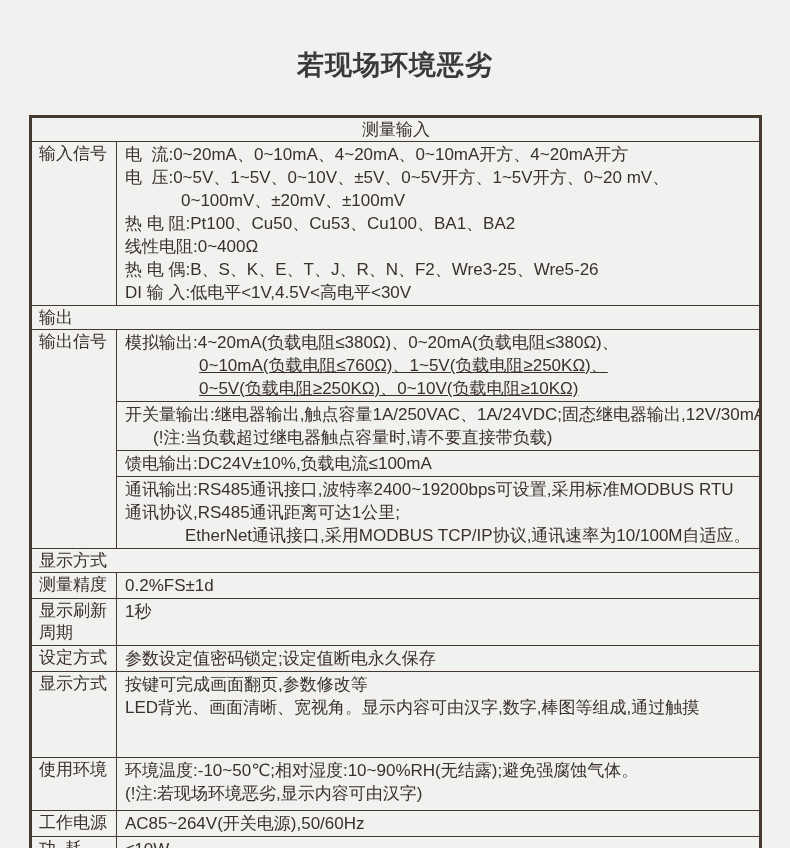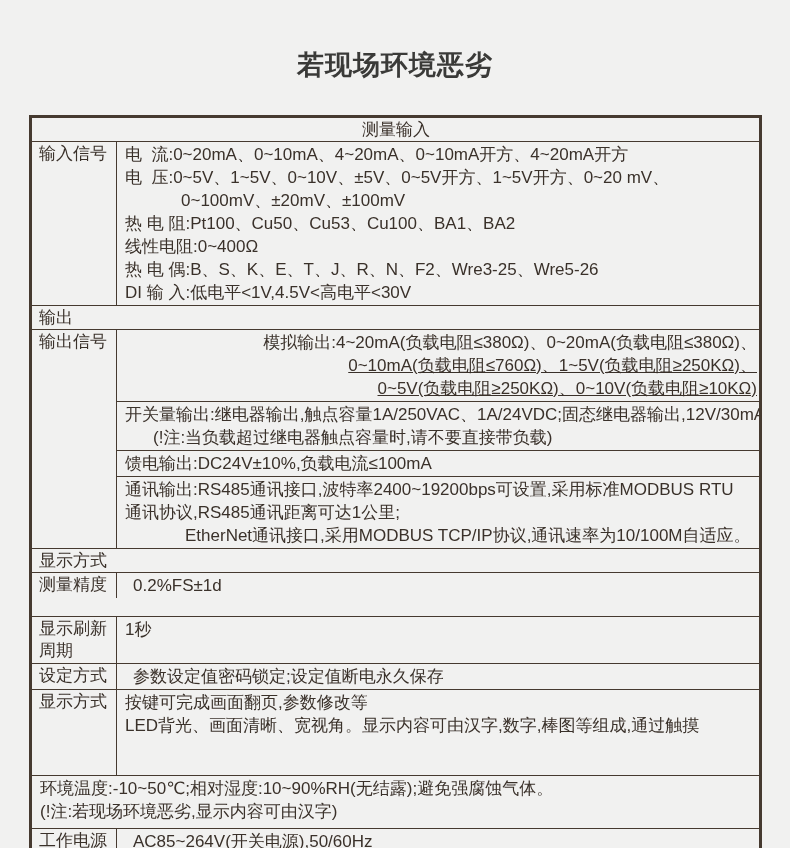--- a/index.html
+++ b/index.html
@@ -48,26 +48,26 @@
   .line{white-space:pre;overflow:hidden;padding-left:8px;padding-right:2px;}
   .ind56{padding-left:64px;}
   .ind74{padding-left:82px;text-decoration:underline;}
   .ind28{padding-left:36px;}
   .ind60{padding-left:68px;}
   .subwrap{flex:1 1 auto;min-width:0;display:flex;flex-direction:column;}
   .sub{box-sizing:border-box;padding:1px 0 1px 0;line-height:23px;}
   .sub + .sub{border-top:1.6px solid var(--line);}
   .h-sec{min-height:23px;}
   .h-input .val{min-height:161px;}
-  .h-refresh{min-height:42px;margin-top:18px;}
+  .h-refresh{min-height:42px;}
   .h-display .val{min-height:85px;}
   .h-env .val{min-height:52px;}
-  .h-plain{min-height:23px;gap:8px;}
+  .h-plain{min-height:23px;}
   .h-last{min-height:21px;}
-  .s-analog{min-height:69px;text-align:right;}
+  .s-analog{min-height:69px;}
   .s-switch{min-height:46px;}
   .s-feed{min-height:23px;}
   .s-comm{min-height:69px;}
 </style>
 </head>
 <body>
 
 <div class="sheet">
 
   <div class="page-title">若现场环境恶劣</div>
@@ -145,20 +145,21 @@
 
     <div class="row h-display">
       <div class="lbl">显示方式</div>
       <div class="val">
         <div class="line">按键可完成画面翻页,参数修改等</div>
         <div class="line">LED背光、画面清晰、宽视角。显示内容可由汉字,数字,棒图等组成,通过触摸</div>
       </div>
     </div>
 
     <div class="row h-env">
+      <div class="lbl">使用环境</div>
       <div class="val">
         <div class="line">环境温度:-10~50℃;相对湿度:10~90%RH(无结露);避免强腐蚀气体。</div>
         <div class="line">(!注:若现场环境恶劣,显示内容可由汉字)</div>
       </div>
     </div>
 
     <div class="row h-plain">
       <div class="lbl">工作电源</div>
       <div class="val">
         <div class="line">AC85~264V(开关电源),50/60Hz</div>

